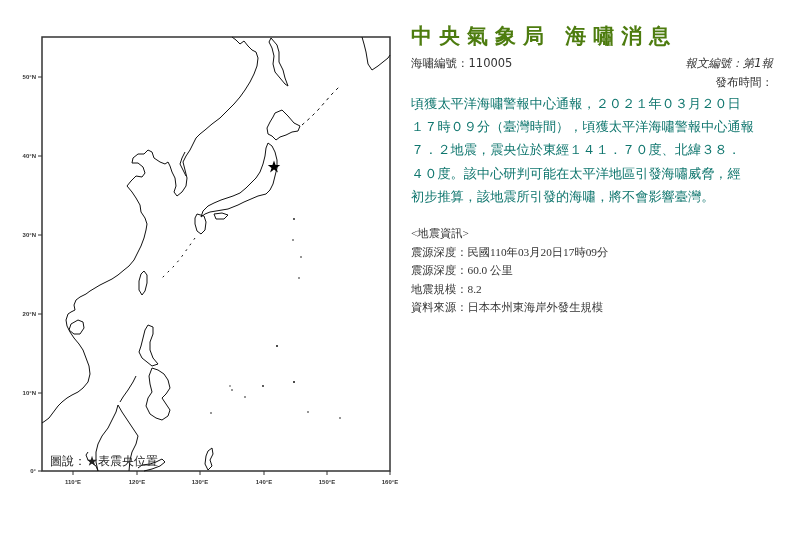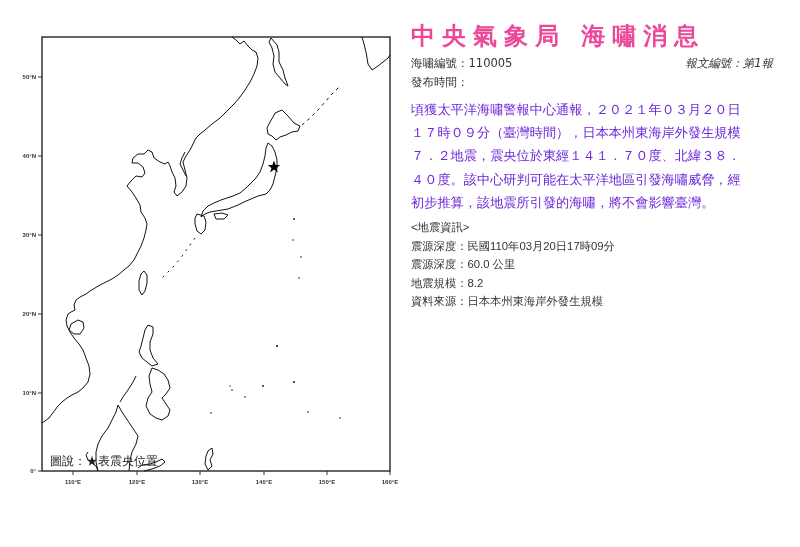--- a/index.html
+++ b/index.html
@@ -41,57 +41,56 @@
     }
 
     .panel {
       position: absolute;
       left: 411px;
       top: 22px;
       width: 380px;
     }
     .title {
       font-family: "DejaVu Serif", "Liberation Serif", serif;
-      font-size: 24px;
+      font-size: 21px;
       font-weight: bold;
       letter-spacing: 7px;
-      color: #ec4899;
+      color: #4d7c0f;
       line-height: 28px;
       white-space: nowrap;
     }
     .meta-row {
       font-family: "DejaVu Sans", "Liberation Sans", sans-serif;
       font-size: 11.5px;
       color: #333333;
       line-height: 19px;
       display: flex;
       justify-content: space-between;
       width: 362px;
       white-space: nowrap;
       gap: 44px;
     }
     .meta-row .right {
       padding-right: 0;
       font-style: italic;
     }
     .paragraph {
-      margin-top: 6px;
       font-family: "DejaVu Serif", "Liberation Serif", serif;
       font-size: 13.2px;
       line-height: 23.2px;
-      color: #6d28d9;
+      color: #0f766e;
       width: 372px;
     }
     .paragraph .line {
       display: block;
       white-space: nowrap;
     }
     .info {
-      margin-top: 4px;
-      font-family: Liberation Sans, sans-serif;
+      margin-top: 16px;
+      font-family: Liberation Serif, serif;
       font-size: 11.3px;
       line-height: 18.6px;
       color: #333333;
     }
     .info .row {
       white-space: nowrap;
     }
   </style>
 </head>
 <body>
@@ -243,27 +242,27 @@
 
   <div class="meta-row" style="margin-top:4px;">
     <span>
       <span>海嘯編號：</span><span>110005</span>
     </span>
     <span class="right">
       <span>報文編號：</span><span>第1報</span>
     </span>
   </div>
 
-  <div class="meta-row" style="justify-content:flex-start;">
+  <div class="meta-row" style="justify-content:flex-end;">
     <span>發布時間：</span>
   </div>
 
   <div class="paragraph">
     <span class="line">頃獲太平洋海嘯警報中心通報，２０２１年０３月２０日</span>
-    <span class="line">１７時０９分（臺灣時間），日本本州東海岸外發生規模</span>
+    <span class="line">１７時０９分（臺灣時間），頃獲太平洋海嘯警報中心通報</span>
     <span class="line">７．２地震，震央位於東經１４１．７０度、北緯３８．</span>
     <span class="line">４０度。該中心研判可能在太平洋地區引發海嘯威脅，經</span>
     <span class="line">初步推算，該地震所引發的海嘯，將不會影響臺灣。</span>
   </div>
 
   <div class="info">
     <div class="row">&lt;地震資訊&gt;</div>
     <div class="row">
       <span>震源深度：</span><span>民國110年03月20日17時09分</span>
     </div>

